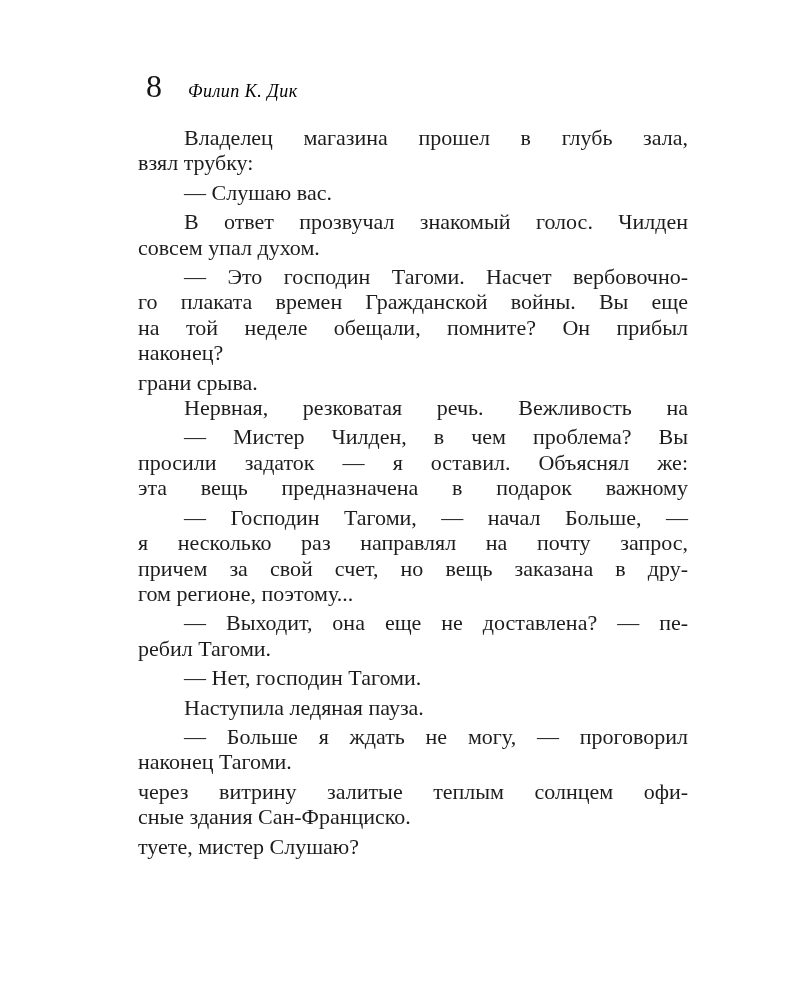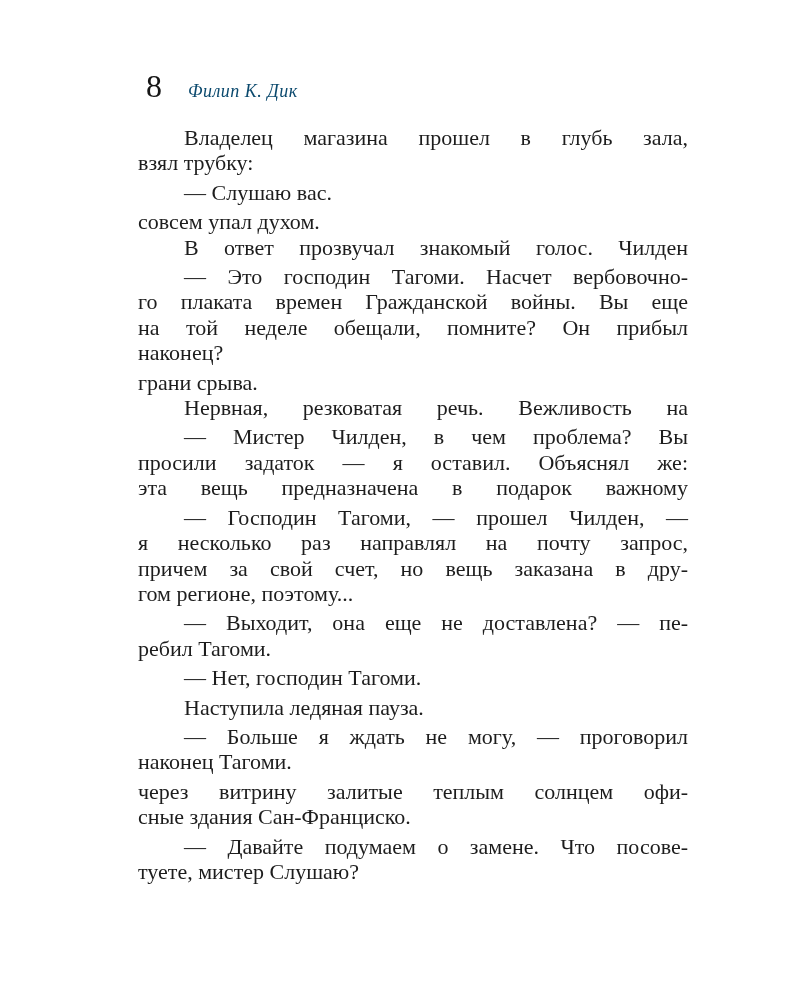--- a/index.html
+++ b/index.html
@@ -28,21 +28,21 @@
   .page-number {
     font-size: 32px;
     line-height: 1;
     color: #161616;
   }
   .running-title {
     font-style: italic;
     font-size: 18px;
     line-height: 1;
     letter-spacing: 0.5px;
-    color: #0c4a6e;
+    color: #000000;
   }
   .body-text {
     position: absolute;
     left: 134px;
     top: 121px;
     width: 558px;
     font-size: 22px;
     line-height: 25.4px;
     color: #1d1d1d;
   }
@@ -72,40 +72,40 @@
   </div>
   <div class="body-text">
       <div class="paragraph">
         <div class="text-line first just">Владелец магазина прошел в глубь зала,</div>
         <div class="text-line last">взял трубку:</div>
       </div>
       <div class="paragraph">
         <div class="text-line first last">— Слушаю вас.</div>
       </div>
       <div class="paragraph">
+        <div class="text-line first just">В ответ прозвучал знакомый голос. Чилден</div>
         <div class="text-line last">совсем упал духом.</div>
-        <div class="text-line first just">В ответ прозвучал знакомый голос. Чилден</div>
       </div>
       <div class="paragraph">
         <div class="text-line first just">— Это господин Тагоми. Насчет вербовочно-</div>
         <div class="text-line just">го плаката времен Гражданской войны. Вы еще</div>
         <div class="text-line just">на той неделе обещали, помните? Он прибыл</div>
         <div class="text-line last">наконец?</div>
       </div>
       <div class="paragraph">
         <div class="text-line last">грани срыва.</div>
         <div class="text-line first just">Нервная, резковатая речь. Вежливость на</div>
       </div>
       <div class="paragraph">
         <div class="text-line first just">— Мистер Чилден, в чем проблема? Вы</div>
         <div class="text-line just">просили задаток — я оставил. Объяснял же:</div>
         <div class="text-line just">эта вещь предназначена в подарок важному</div>
       </div>
       <div class="paragraph">
-        <div class="text-line first just">— Господин Тагоми, — прошел Чилден, —</div>
+        <div class="text-line first just">— Господин Тагоми, — начал Больше, —</div>
         <div class="text-line just">я несколько раз направлял на почту запрос,</div>
         <div class="text-line just">причем за свой счет, но вещь заказана в дру-</div>
         <div class="text-line last">гом регионе, поэтому...</div>
       </div>
       <div class="paragraph">
         <div class="text-line first just">— Выходит, она еще не доставлена? — пе-</div>
         <div class="text-line last">ребил Тагоми.</div>
       </div>
       <div class="paragraph">
         <div class="text-line first last">— Нет, господин Тагоми.</div>
@@ -115,17 +115,16 @@
       </div>
       <div class="paragraph">
         <div class="text-line first just">— Больше я ждать не могу, — проговорил</div>
         <div class="text-line last">наконец Тагоми.</div>
       </div>
       <div class="paragraph">
         <div class="text-line just">через витрину залитые теплым солнцем офи-</div>
         <div class="text-line last">сные здания Сан-Франциско.</div>
       </div>
       <div class="paragraph">
-        <div class="text-line first just">— Давайте подумаем о замене. Что посове-</div>
         <div class="text-line last">туете, мистер Слушаю?</div>
       </div>
     </div>
 </div>
 
 </body></html>

